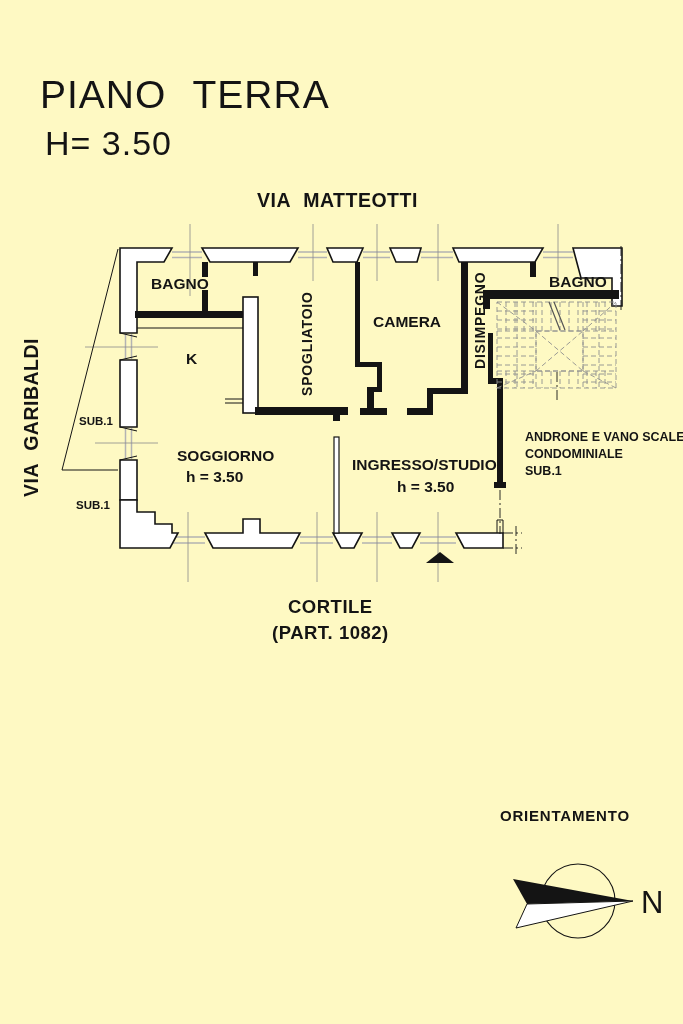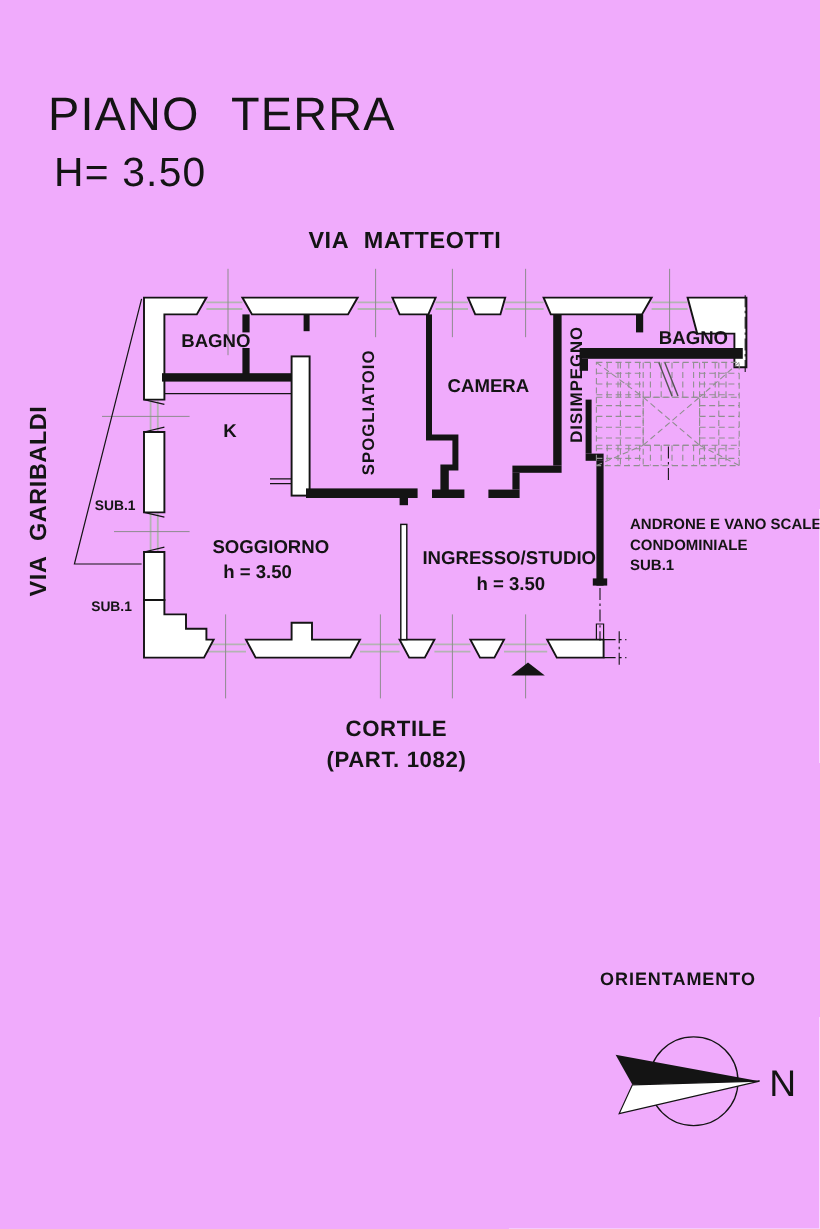--- a/index.html
+++ b/index.html
@@ -1,16 +1,16 @@
 <!DOCTYPE html>
 <html><head>
 <meta charset="utf-8">
 <style>
   html,body{margin:0;padding:0;background:#fff;}
-  .page{position:relative;width:683px;height:1024px;background:#f0abfc;overflow:hidden;
+  .page{position:relative;width:683px;height:1024px;background:#fef9c3;overflow:hidden;
         font-family:"Liberation Sans", sans-serif;}
   svg{position:absolute;left:0;top:0;}
   text{fill:#141414;}
   .t-title{font:normal 39px "Liberation Sans",sans-serif;letter-spacing:1px;word-spacing:15px;}
   .t-h    {font:normal 34px "Liberation Sans",sans-serif;letter-spacing:1px;}
   .t-street{font:bold 19.5px "Liberation Sans",sans-serif;word-spacing:7px;letter-spacing:.5px;}
   .t-room {font:bold 15.5px "Liberation Sans",sans-serif;}
   .t-room-s{font:bold 14px "Liberation Sans",sans-serif;letter-spacing:.8px;}
   .t-small{font:bold 12.5px "Liberation Sans",sans-serif;}
   .t-sub  {font:bold 11.5px "Liberation Sans",sans-serif;}

